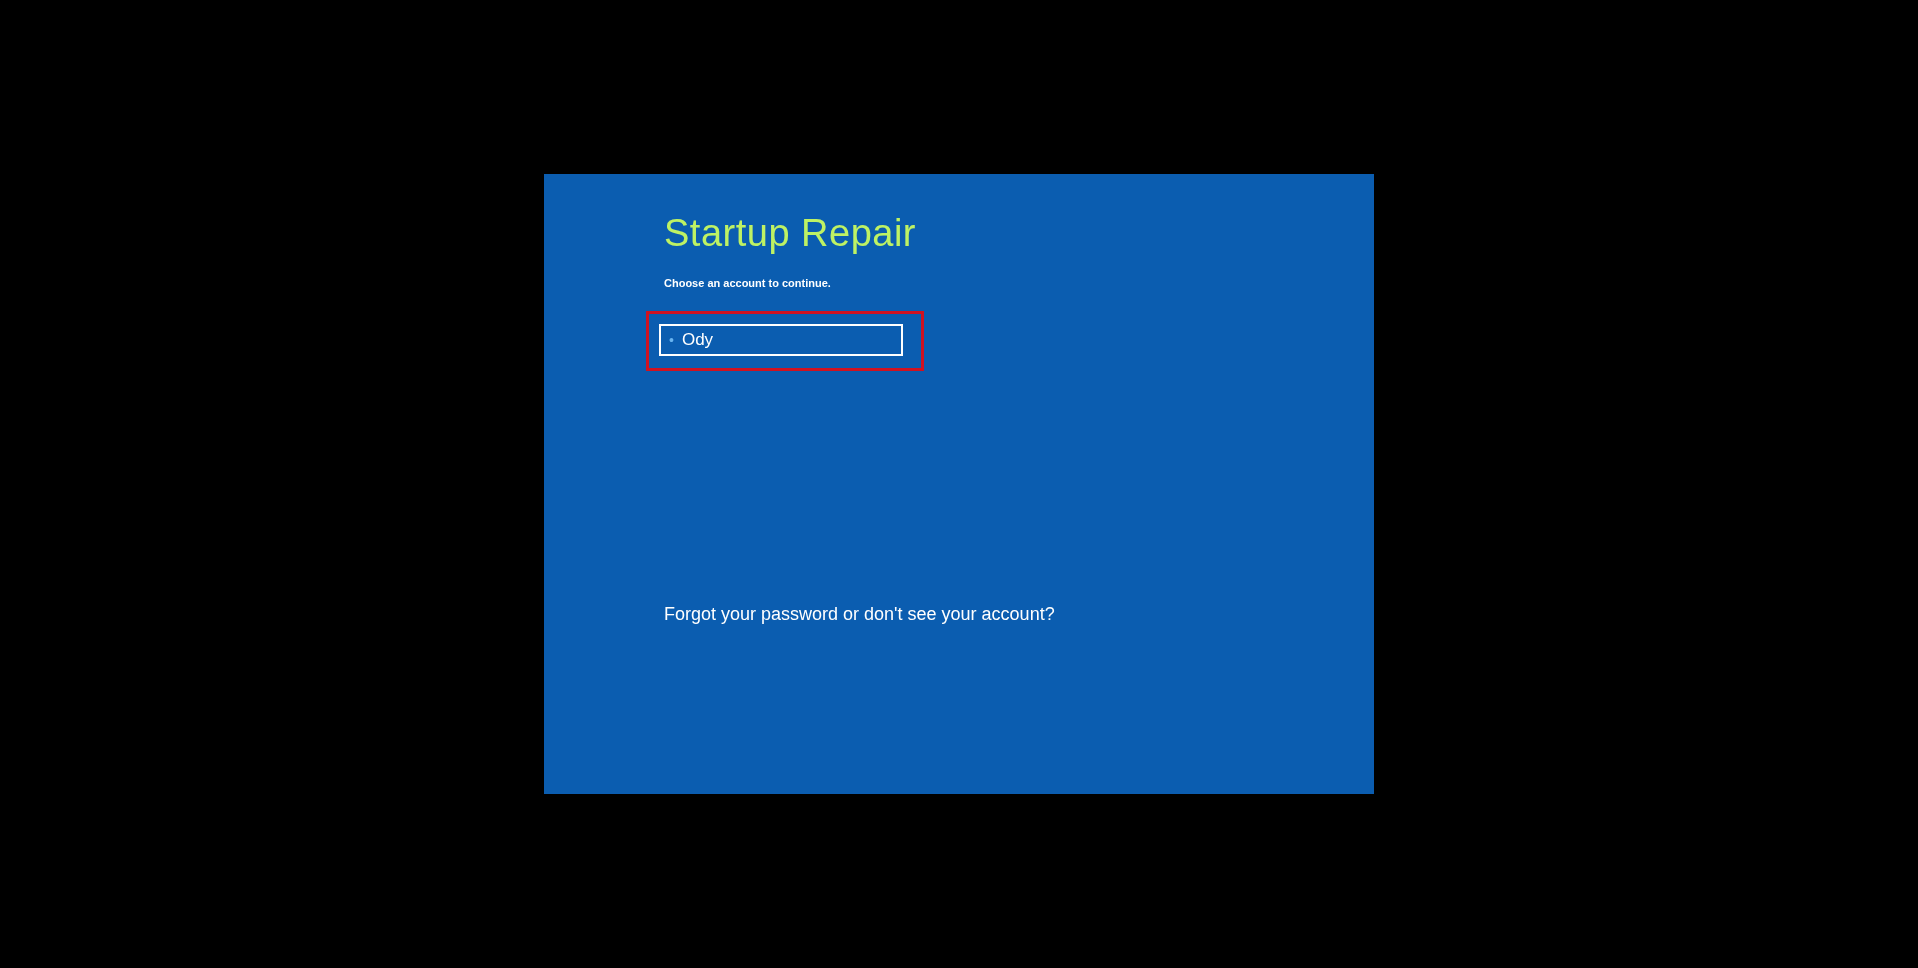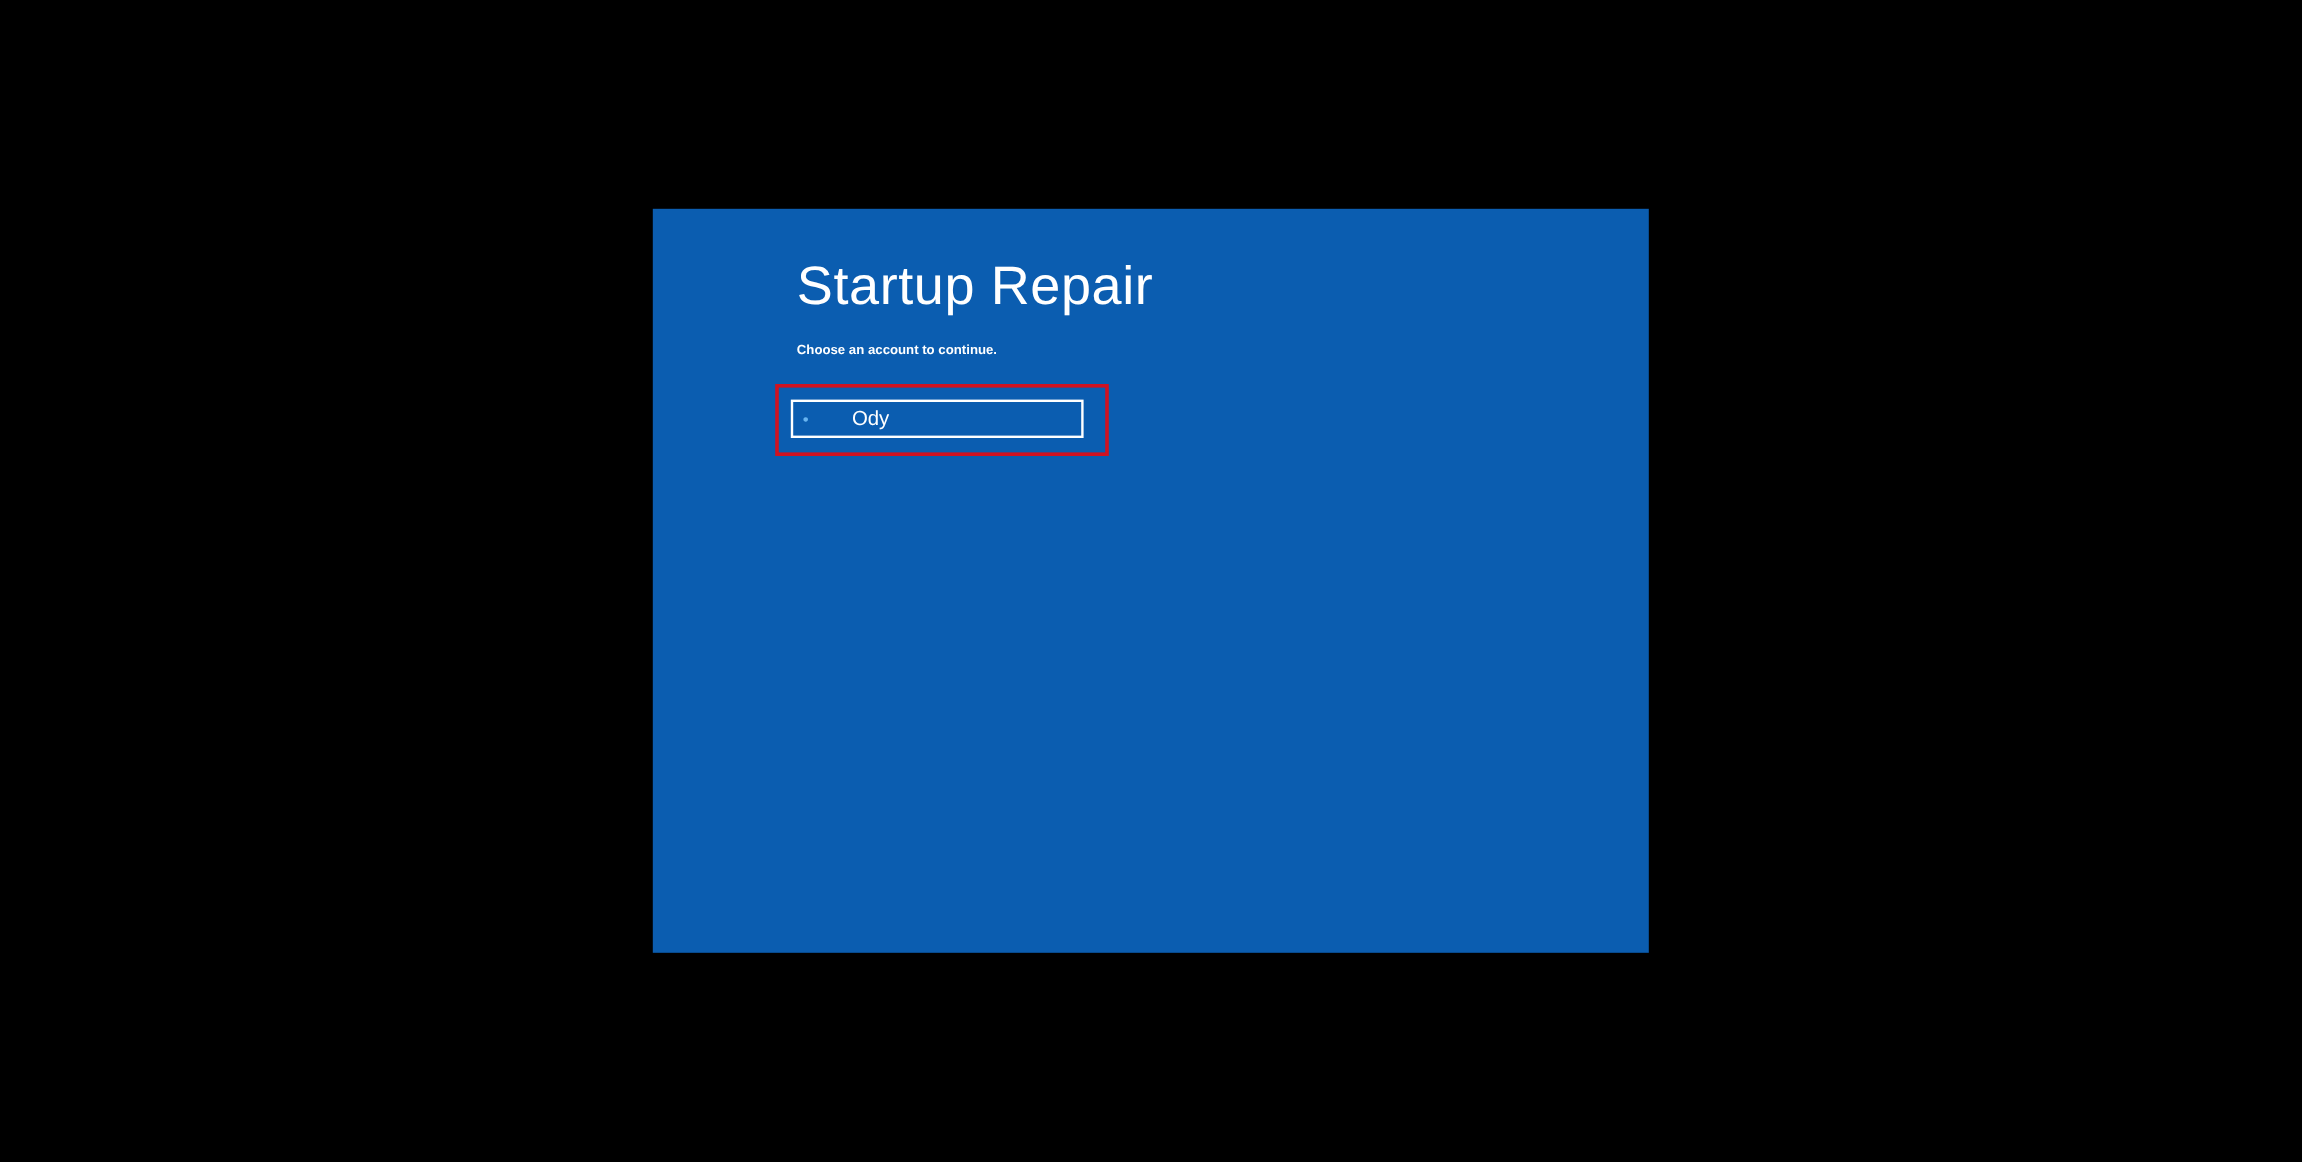--- a/index.html
+++ b/index.html
@@ -18,22 +18,22 @@
       overflow: hidden;
     }
     .recovery-screen {
       width: 830px;
       height: 620px;
       background: #0b5db0;
       position: relative;
       padding: 38px 120px 0 120px;
     }
     .title {
-      color: #ffffff;
-      font-size: 45px;
+      color: #bef264;
+      font-size: 38px;
       font-weight: 300;
       letter-spacing: 0.5px;
       margin-bottom: 22px;
     }
     .subtitle {
       color: #ffffff;
       font-size: 11px;
       font-weight: 700;
       margin-bottom: 22px;
     }
@@ -55,21 +55,20 @@
     .bullet {
       color: #68b4f0;
       font-size: 14px;
       margin-right: 8px;
       line-height: 1;
     }
     .account-name {
       color: #ffffff;
       font-size: 17px;
       font-weight: 300;
-      margin-left: 28px;
     }
     .forgot-link {
       color: #ffffff;
       font-size: 18px;
       font-weight: 300;
       position: absolute;
       left: 120px;
       top: 430px;
       cursor: pointer;
     }
@@ -81,13 +80,14 @@
   <h1 class="title">Startup Repair</h1>
   <p class="subtitle">Choose an account to continue.</p>
 
   <div class="highlight-box">
     <div class="account-item">
       <span class="bullet">•</span>
       <span class="account-name">Ody</span>
     </div>
   </div>
 
+  <div class="forgot-link">Forgot your password or don't see your account?</div>
 </div>
 
 </body></html>

